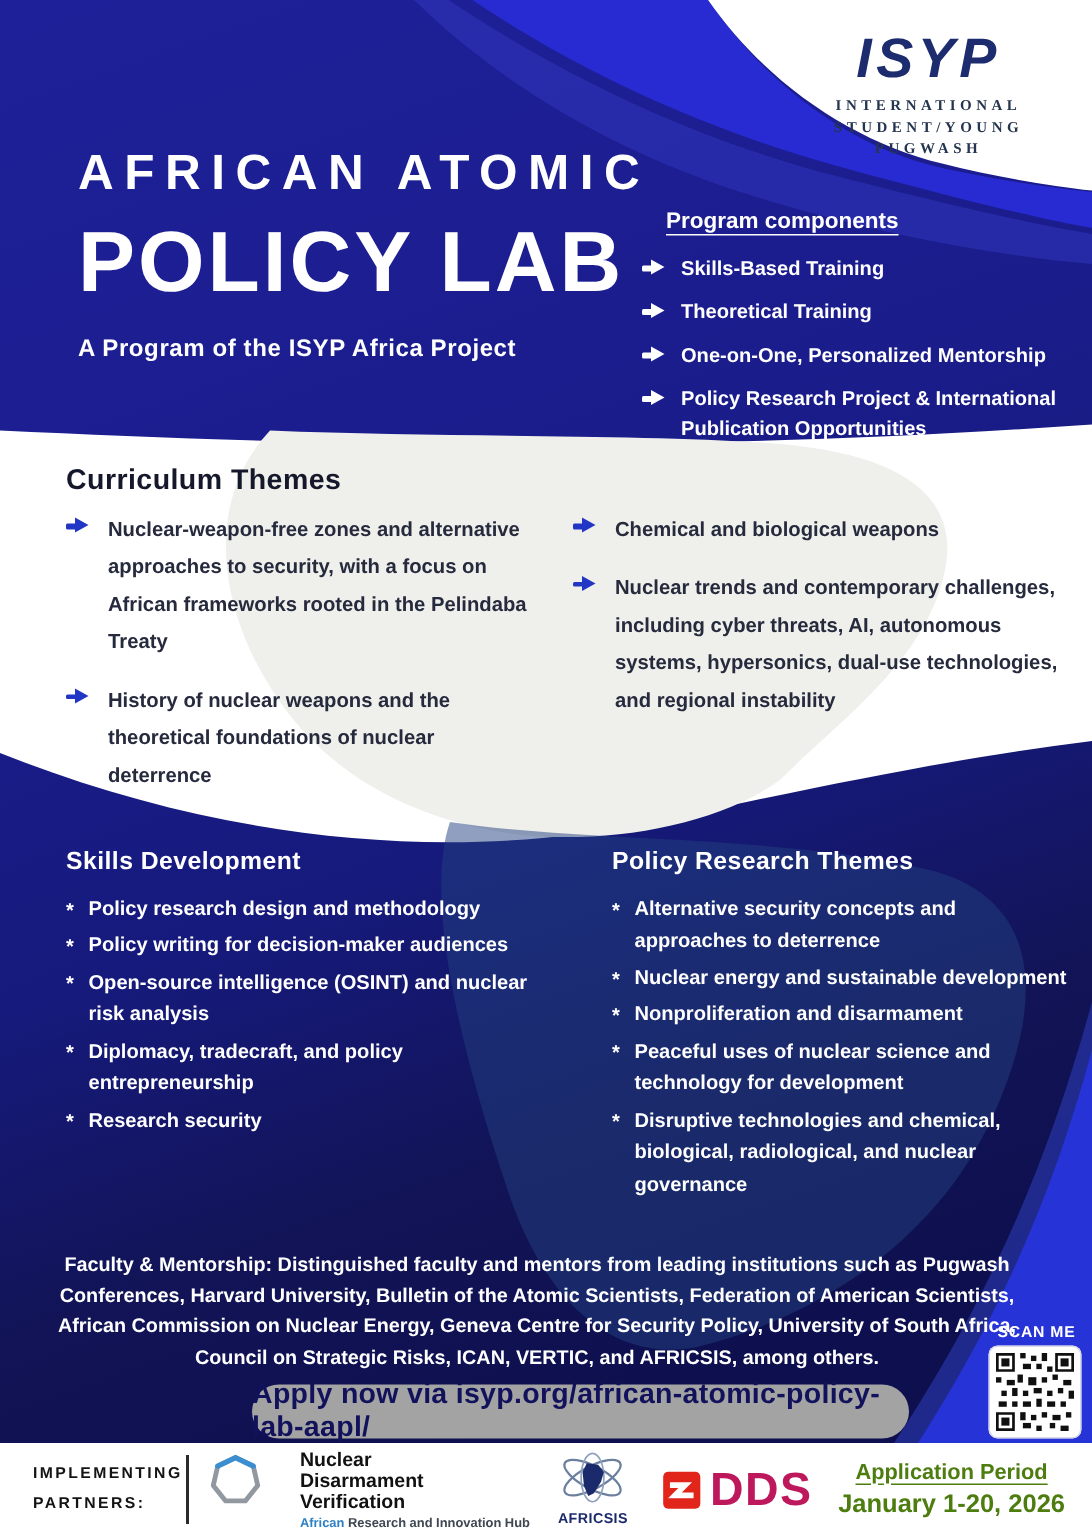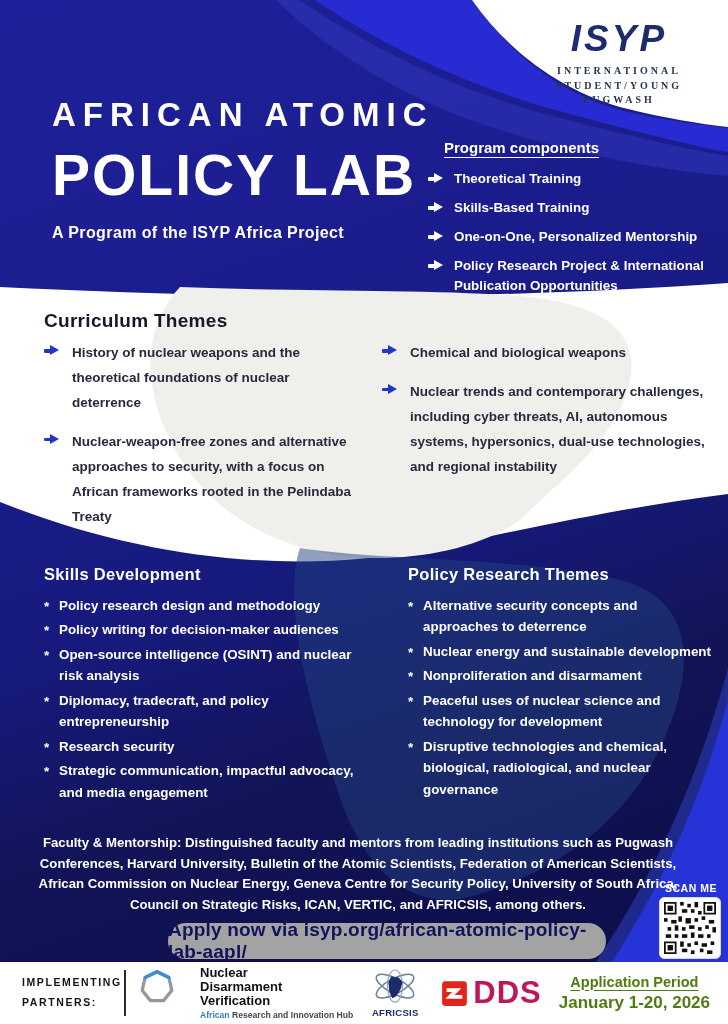--- a/index.html
+++ b/index.html
@@ -125,46 +125,46 @@
     <div class="title-1">AFRICAN ATOMIC</div>
     <div class="title-2">POLICY LAB</div>
     <div class="title-sub">A Program of the ISYP Africa Project</div>
   </div>
 
   <div class="layer prog">
     <span class="prog-head">Program components</span>
     <ul class="plain">
       <li>
           <span class="arr"></span>
+          <span>Skills-Based Training</span>
+        </li>
+      <li>
+          <span class="arr"></span>
           <span>Theoretical Training</span>
-        </li>
-      <li>
-          <span class="arr"></span>
-          <span>Skills-Based Training</span>
         </li>
       <li>
           <span class="arr"></span>
           <span>One-on-One, Personalized Mentorship</span>
         </li>
       <li>
           <span class="arr"></span>
           <span>Policy Research Project &amp; International Publication Opportunities</span>
         </li>
     </ul>
   </div>
 
   <div class="layer curr-head">Curriculum Themes</div>
   <ul class="layer plain curr-col curr-left">
     <li>
         <span class="arr blue"></span>
+        <span>Nuclear-weapon-free zones and alternative approaches to security, with a focus on African frameworks rooted in the Pelindaba Treaty</span>
+      </li>
+    <li>
+        <span class="arr blue"></span>
         <span>History of nuclear weapons and the theoretical foundations of nuclear deterrence</span>
-      </li>
-    <li>
-        <span class="arr blue"></span>
-        <span>Nuclear-weapon-free zones and alternative approaches to security, with a focus on African frameworks rooted in the Pelindaba Treaty</span>
       </li>
   </ul>
   <ul class="layer plain curr-col curr-right">
     <li>
         <span class="arr blue"></span>
         <span>Chemical and biological weapons</span>
       </li>
     <li>
         <span class="arr blue"></span>
         <span>Nuclear trends and contemporary challenges, including cyber threats, AI, autonomous systems, hypersonics, dual-use technologies, and regional instability</span>
@@ -172,21 +172,20 @@
   </ul>
 
   <div class="layer skills">
     <span class="sec-head">Skills Development</span>
     <ul class="plain star-list">
       <li>Policy research design and methodology</li>
       <li>Policy writing for decision-maker audiences</li>
       <li>Open-source intelligence (OSINT) and nuclear risk analysis</li>
       <li>Diplomacy, tradecraft, and policy entrepreneurship</li>
       <li>Research security</li>
-      <li>Strategic communication, impactful advocacy, and media engagement</li>
     </ul>
   </div>
 
   <div class="layer research">
     <span class="sec-head">Policy Research Themes</span>
     <ul class="plain star-list">
       <li>Alternative security concepts and approaches to deterrence</li>
       <li>Nuclear energy and sustainable development</li>
       <li>Nonproliferation and disarmament</li>
       <li>Peaceful uses of nuclear science and technology for development</li>

